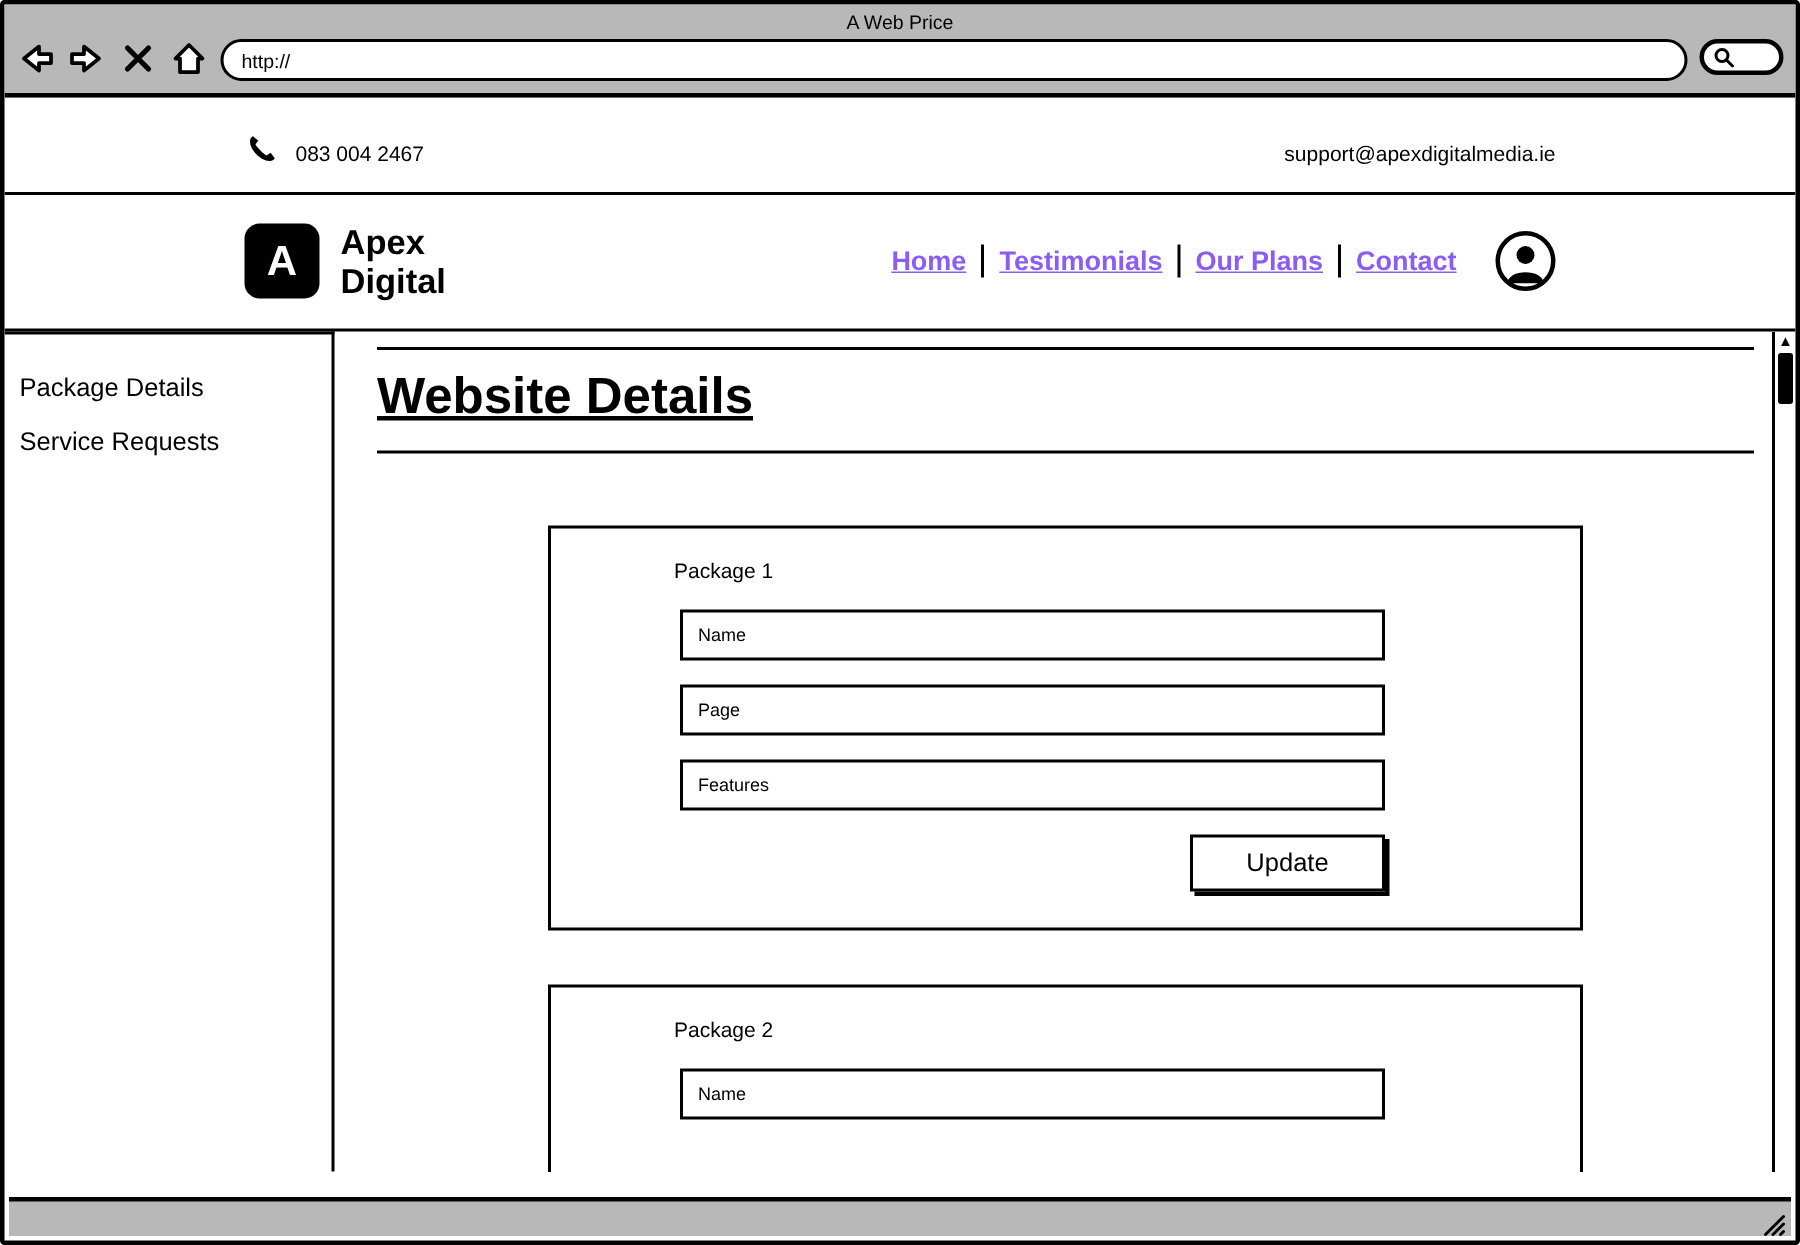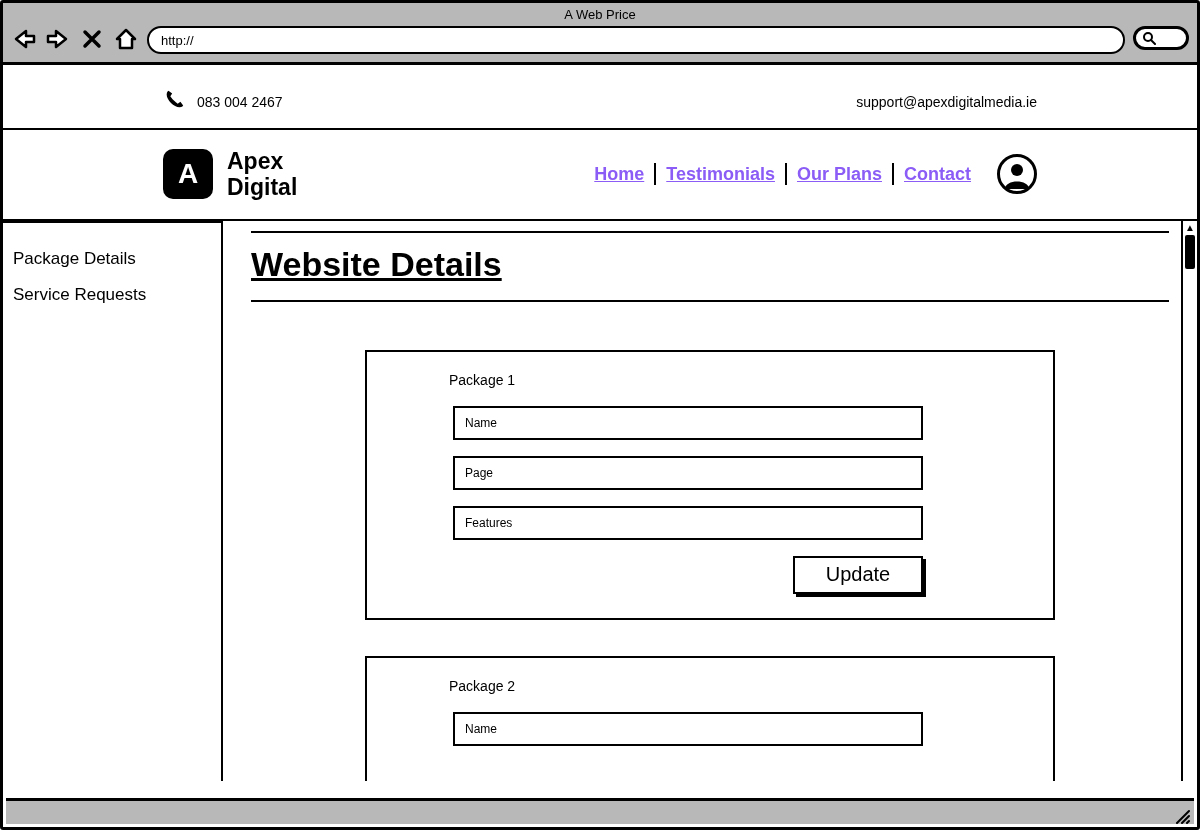--- a/index.html
+++ b/index.html
@@ -194,21 +194,21 @@
   }
   .btn {
     min-width: 130px;
     height: 38px;
     border: 2.5px solid #000;
     background: #fff;
     box-shadow: 3px 3px 0 #000;
     display: inline-flex;
     align-items: center;
     justify-content: center;
-    font-size: 20px;
+    font-size: 17px;
     cursor: pointer;
   }
   
   .scroll-rail {
     position: absolute;
     right: 0; top: 0;
     width: 16px;
     height: 100%;
     border-left: 2.5px solid #000;
     display: flex;

